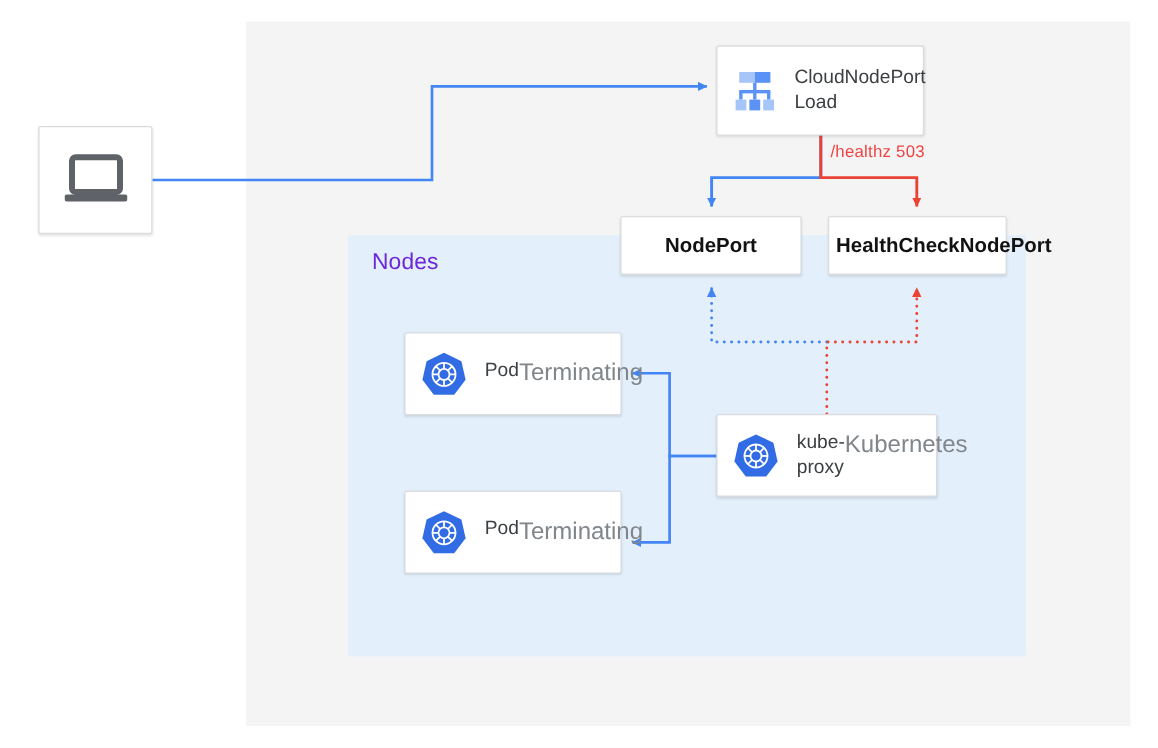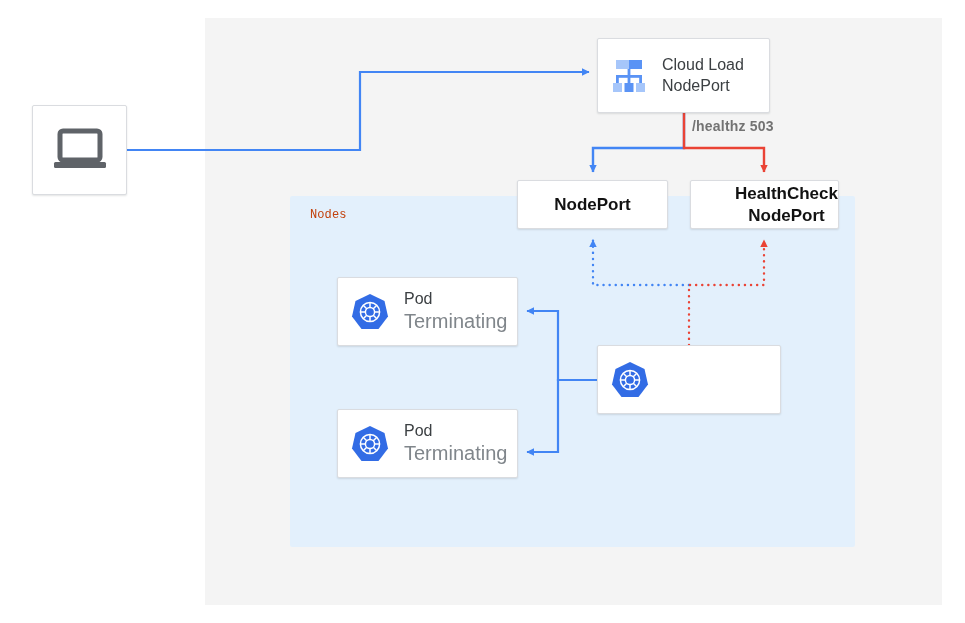--- a/index.html
+++ b/index.html
@@ -31,24 +31,23 @@
   .panel-nodes {
     position: absolute;
     left: 290px; top: 196px;
     width: 565px; height: 351px;
     background: #e3f0fc;
     border-radius: 2px;
   }
   .nodes-label {
     position: absolute;
     left: 310px; top: 208px;
-    font-size: 12px;
-    color: #c2410c;
+    font-size: 19px;
+    color: #6d28d9;
     letter-spacing: .1px;
-    font-family: Liberation Mono, monospace;
   }
 
   
   .card {
     position: absolute;
     background: #ffffff;
     border: 1px solid #dadce0;
     border-radius: 2px;
     box-shadow: 0 1px 2px rgba(60,64,67,.14);
     box-sizing: border-box;
@@ -61,21 +60,21 @@
   }
 
   .card-icon {
     flex: 0 0 auto;
     display: flex;
     align-items: center;
     justify-content: center;
   }
   .card-text {
     display: flex;
-    flex-direction: column;
+    flex-direction: row;
     justify-content: center;
     line-height: 1.26;
   }
   .t-primary {
     font-size: 16px;
     color: #3c4043;
   }
   .t-secondary {
     font-size: 20px;
     color: #80868b;
@@ -126,22 +125,22 @@
     width: 181px; height: 69px;
     padding-left: 12px;
   }
   #pod1-card .card-text, #pod2-card .card-text { margin-left: 14px; justify-content: space-between; }
 
   
   .healthz-label {
     position: absolute;
     left: 692px; top: 118px;
     font-size: 14px;
-    font-weight: bold;
-    color: #737373;
+    font-weight: normal;
+    color: #ef4444;
     letter-spacing: .2px;
   }
 
   
   svg.wires {
     position: absolute;
     left: 0; top: 0;
     width: 965px; height: 623px;
     overflow: visible;
     pointer-events: none;
@@ -282,15 +281,19 @@
           <line x1="20" y1="24.6" x2="20" y2="29.6"></line>
           <line x1="10.4" y1="20" x2="15.4" y2="20"></line>
           <line x1="24.6" y1="20" x2="29.6" y2="20"></line>
           <line x1="13.2" y1="13.2" x2="16.7" y2="16.7"></line>
           <line x1="23.3" y1="23.3" x2="26.8" y2="26.8"></line>
           <line x1="26.8" y1="13.2" x2="23.3" y2="16.7"></line>
           <line x1="16.7" y1="23.3" x2="13.2" y2="26.8"></line>
         </g>
       </svg>
     </span>
+    <span class="card-text">
+      <span class="t-primary">kube-proxy</span>
+      <span class="t-secondary">Kubernetes</span>
+    </span>
   </div>
 
 </div>
 
 </body></html>

